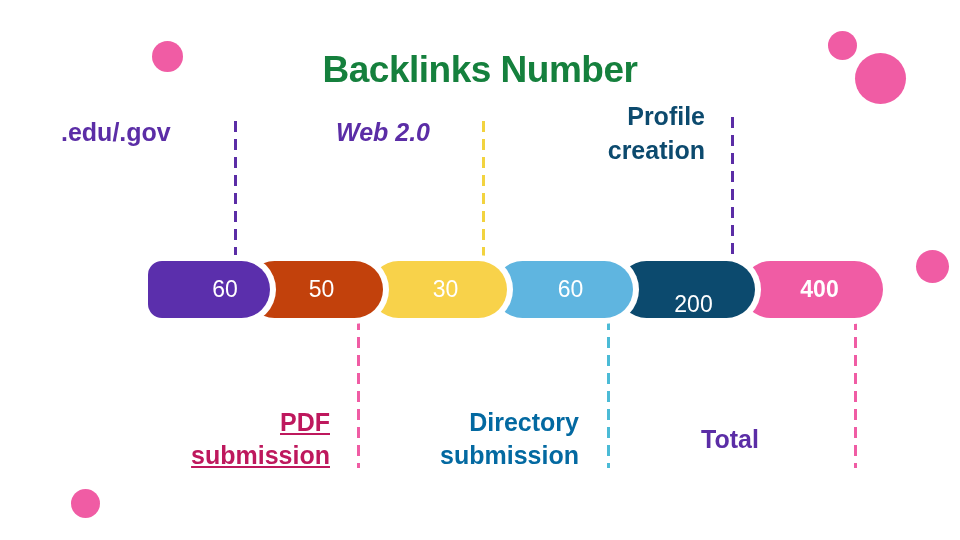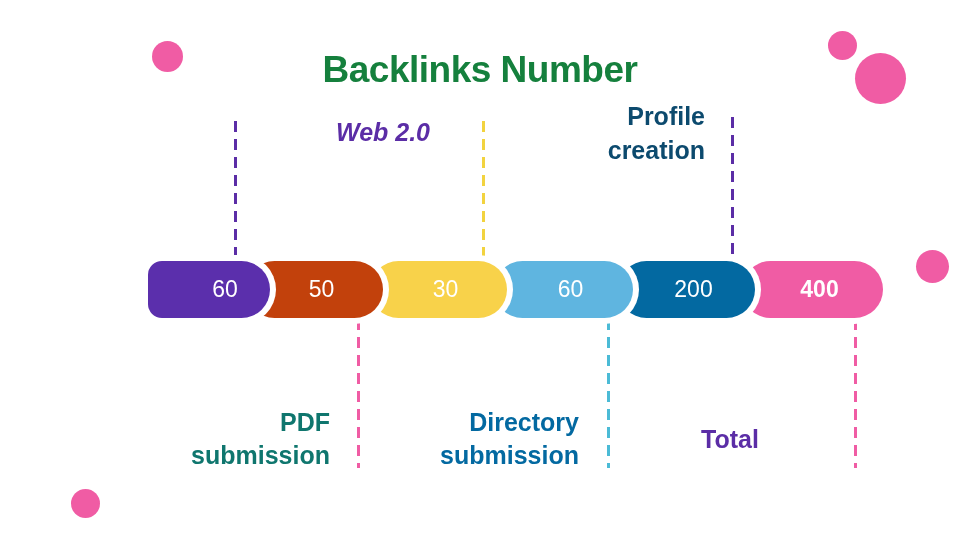--- a/index.html
+++ b/index.html
@@ -53,20 +53,21 @@
 <div class="canvas">
 
   <h1 class="title" style="color: #15803d;">Backlinks Number</h1>
 
   <div class="circle c1" style="background: rgb(240, 92, 164);"></div>
   <div class="circle c2" style="background: rgb(240, 92, 164);"></div>
   <div class="circle c3" style="background: rgb(240, 92, 164);"></div>
   <div class="circle c4" style="background: rgb(240, 92, 164);"></div>
   <div class="circle c5" style="background: rgb(240, 92, 164);"></div>
 
+  <div class="cat-label lbl-edu" style="color: rgb(91, 45, 166);">.edu/.gov</div>
   <div class="cat-label lbl-web" style="color: rgb(91, 45, 166);">Web 2.0</div>
   <div class="cat-label lbl-profile" style="color: #0c4a6e;">Profile creation</div>
 
   <div class="dash dash-1" style="background: repeating-linear-gradient(rgb(91, 45, 166) 0px, rgb(91, 45, 166) 11px, transparent 11px, transparent 18px);"></div>
   <div class="dash dash-2" style="background: repeating-linear-gradient(rgb(242, 211, 63) 0px, rgb(242, 211, 63) 11px, transparent 11px, transparent 18px);"></div>
   <div class="dash dash-3" style="background: repeating-linear-gradient(rgb(91, 45, 166) 0px, rgb(91, 45, 166) 11px, transparent 11px, transparent 18px);"></div>
   <div class="dash dash-4" style="background: repeating-linear-gradient(rgb(240, 92, 164) 0px, rgb(240, 92, 164) 11px, transparent 11px, transparent 18px);"></div>
   <div class="dash dash-5" style="background: repeating-linear-gradient(rgb(76, 187, 214) 0px, rgb(76, 187, 214) 11px, transparent 11px, transparent 18px);"></div>
   <div class="dash dash-6" style="background: repeating-linear-gradient(rgb(240, 92, 164) 0px, rgb(240, 92, 164) 11px, transparent 11px, transparent 18px);"></div>
 
@@ -76,25 +77,25 @@
     </div>
     <div class="seg seg-2" style="background: #c2410c;">
       <span style="color: rgb(255, 255, 255);">50</span>
     </div>
     <div class="seg seg-3" style="background: rgb(248, 210, 74);">
       <span style="color: rgb(255, 255, 255);">30</span>
     </div>
     <div class="seg seg-4" style="background: rgb(95, 181, 224);">
       <span style="color: rgb(255, 255, 255);">60</span>
     </div>
-    <div class="seg seg-5" style="background: #0369a1;">
+    <div class="seg seg-5" style="background: #0c4a6e; align-items: flex-end;">
       <span style="color: rgb(255, 255, 255);">200</span>
     </div>
     <div class="seg seg-6" style="background: rgb(240, 92, 164);">
       <span style="color: rgb(255, 255, 255); font-weight: bold;">400</span>
     </div>
   </div>
 
-  <div class="cat-label lbl-pdf" style="color: #0f766e;">PDF submission</div>
+  <div class="cat-label lbl-pdf" style="color: #be185d; text-decoration: underline;">PDF submission</div>
   <div class="cat-label lbl-dir" style="color: #0369a1;">Directory submission</div>
   <div class="cat-label lbl-total" style="color: rgb(91, 45, 166);">Total</div>
 
 </div>
 
 </body></html>

